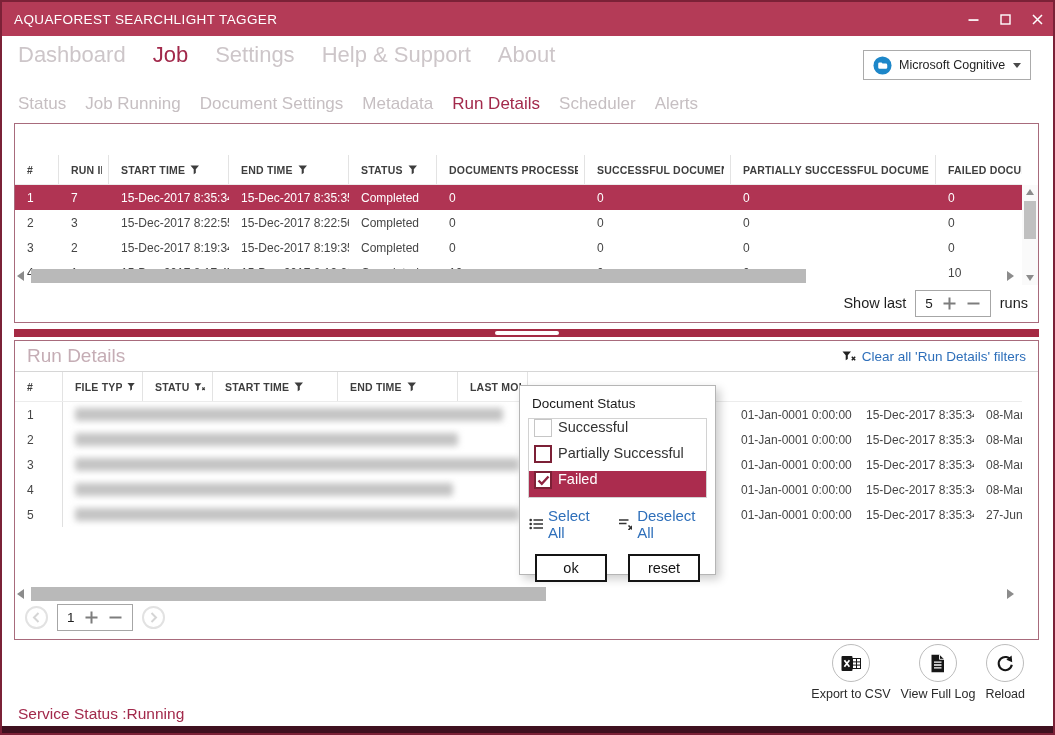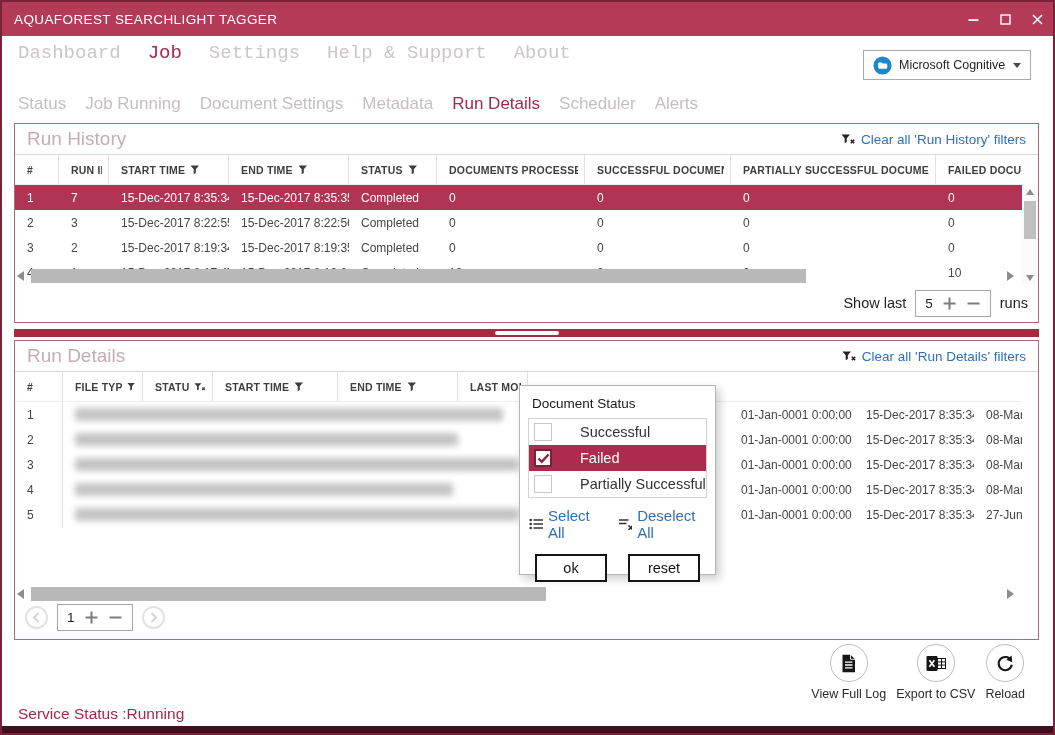--- a/index.html
+++ b/index.html
@@ -12,21 +12,21 @@
   *{margin:0;padding:0;box-sizing:border-box;font-family:"Liberation Sans",sans-serif;}
   html,body{background:#8a8a8a;}
   .window{position:relative;width:1055px;height:735px;background:#fff;border:2px solid #7b2137;overflow:hidden;}
   
   .titlebar{position:absolute;top:0;left:0;right:0;height:34px;background:var(--accent);display:flex;align-items:center;padding-left:12px;}
   .titlebar .title{color:#fff;font-size:13.5px;letter-spacing:.4px;}
   .win-controls{margin-left:auto;display:flex;height:100%;}
   .win-btn{width:32px;height:100%;display:flex;align-items:center;justify-content:center;}
   
   .nav{position:absolute;top:40px;left:16px;display:flex;gap:27px;align-items:baseline;}
-  .nav .item{font-size:19px;color:#cdc6c9;white-space:nowrap;font-family:Liberation Mono, monospace;}
+  .nav .item{font-size:22px;color:#cdc6c9;white-space:nowrap;}
   .nav .item.active{color:var(--nav-active);}
   .subnav{position:absolute;top:92px;left:16px;display:flex;gap:19px;align-items:baseline;}
   .subnav .item{font-size:17px;color:#c6bfc2;white-space:nowrap;}
   .subnav .item.active{color:var(--nav-active);}
   .engine{position:absolute;top:48px;right:22px;width:168px;height:30px;border:1px solid #ababab;background:#fff;display:flex;align-items:center;padding:0 9px;gap:7px;}
   .engine .elabel{font-size:12.5px;color:#1f1f1f;flex:1;}
   .caret{width:0;height:0;border-left:4.5px solid transparent;border-right:4.5px solid transparent;border-top:5.5px solid #4a4a4a;}
   
   .panel{position:absolute;left:12px;width:1025px;background:#fff;border:1px solid var(--panel-border);}
   .panel-rh{top:121px;height:200px;}
@@ -63,21 +63,21 @@
   .pager-group{display:flex;align-items:center;gap:9px;}
   .pager-circle{width:23px;height:23px;border:2px solid #e2e2e2;border-radius:50%;display:flex;align-items:center;justify-content:center;}
   .limit-group{display:flex;align-items:center;gap:12px;font-size:15px;color:#1e1e1e;}
   
   .splitter{position:absolute;left:12px;top:327px;width:1025px;height:8px;background:#a52a44;display:flex;align-items:center;justify-content:center;}
   .grip{width:64px;height:4px;background:#fff;border-radius:2px;}
   
   .popup{position:absolute;left:517px;top:383px;width:197px;height:190px;background:#fff;border:1px solid #b5b5b5;box-shadow:4px 4px 9px rgba(0,0,0,.2);z-index:20;}
   .popup-title{margin:10px 12px 7px;font-size:13.5px;color:#191919;}
   .popup-box{margin:0 8px;border:1px solid #d2d2d2;}
-  .cb-row{display:flex;align-items:center;height:26px;padding-left:5px;gap:28px;}
+  .cb-row{display:flex;height:26px;padding-left:5px;gap:6px;}
   .cb-row.checked{background:#ab2c4e;}
   .cb-row.checked .cb-label{color:#fff;}
   .checkbox{width:18px;height:18px;background:#fff;border:1px solid #c6c6c6;display:flex;align-items:center;justify-content:center;flex:0 0 auto;}
   .cb-row:nth-child(2) .checkbox{border:2px solid #7c2036;}
   .cb-row.checked .checkbox{border:2px solid #7c2036;}
   .cb-label{font-size:14.5px;color:#333;}
   .popup-links{display:flex;align-items:center;gap:16px;margin:9px 9px 0;font-size:15px;color:var(--link);}
   .plink{display:flex;align-items:center;gap:5px;cursor:pointer;}
   .popup-buttons{display:flex;justify-content:space-between;margin:13px 15px 0;}
   .pbtn{width:72px;height:28px;border:2px solid #141414;background:#fff;font-size:14.5px;color:#141414;display:flex;align-items:center;justify-content:center;cursor:pointer;}
@@ -138,30 +138,20 @@
       <span class="item">Status</span>
       <span class="item">Job Running</span>
       <span class="item">Document Settings</span>
       <span class="item">Metadata</span>
       <span class="item active">Run Details</span>
       <span class="item">Scheduler</span>
       <span class="item">Alerts</span>
     </div>
 
   <section class="panel panel-rh">
-    <div class="panel-head">
-      <span class="panel-title">Run History</span>
-      <span class="clear-link">
-        <svg width="14" height="11" viewBox="0 0 14 11">
-            <path d="M0.5 0.5 H9 L5.8 4.3 V8 L3.7 9.3 V4.3 Z" fill="#222"></path>
-            <path d="M9.8 5.8 L13.2 9.2 M13.2 5.8 L9.8 9.2" stroke="#222" stroke-width="1.5"></path>
-          </svg>
-        <span>Clear all 'Run History' filters</span>
-      </span>
-    </div>
     <div class="thead" id="rh-head">
         <div class="th" style="width: 44px;">
           <span>#</span>
         </div>
         <div class="th" style="width: 50px;">
           <span>RUN ID</span>
         </div>
         <div class="th" style="width: 120px;">
           <span>START TIME</span>
           <svg width="10" height="10" viewBox="0 0 10 10">
@@ -411,32 +401,32 @@
     </div>
   </section>
 
   <div class="popup">
     <div class="popup-title">Document Status</div>
     <div class="popup-box" id="popup-options">
         <div class="cb-row">
           <span class="checkbox"></span>
           <span class="cb-label">Successful</span>
         </div>
+        <div class="cb-row">
+          <span class="checkbox"></span>
+          <span class="cb-label">Partially Successful</span>
+        </div>
         <div class="cb-row checked">
           <span class="checkbox">
             <svg width="13" height="11" viewBox="0 0 13 11">
               <path d="M1.5 5.5 L4.8 8.8 L11.5 1.5" stroke="#8e2340" stroke-width="2.4" fill="none"></path>
             </svg>
           </span>
           <span class="cb-label">Failed</span>
         </div>
-        <div class="cb-row">
-          <span class="checkbox"></span>
-          <span class="cb-label">Partially Successful</span>
-        </div>
       </div>
     <div class="popup-links">
       <span class="plink">
         <svg width="16" height="12">
             <circle cx="1.7" cy="2" r="1.3" fill="#333"></circle>
             <circle cx="1.7" cy="6" r="1.3" fill="#333"></circle>
             <circle cx="1.7" cy="10" r="1.3" fill="#333"></circle>
             <path d="M4.5 2 H15 M4.5 6 H15 M4.5 10 H15" stroke="#333" stroke-width="1.6"></path>
           </svg>
         <span>Select All</span>
@@ -451,41 +441,41 @@
     </div>
     <div class="popup-buttons">
       <button class="pbtn">ok</button>
       <button class="pbtn">reset</button>
     </div>
   </div>
 
   <div class="actions" id="actions">
       <div class="action">
         <div class="action-circle">
-          <svg width="17" height="19" viewBox="0 0 17 19">
-            <path d="M2.5 0.8 H10.5 L15 5.3 V18.2 H2.5 Z" fill="#161616"></path>
-            <path d="M10.5 0.8 V5.3 H15" fill="none" stroke="#fff" stroke-width="0.9"></path>
-            <path d="M5 8.2 H12.5 M5 11 H12.5 M5 13.8 H12.5" stroke="#fff" stroke-width="1.3"></path>
-          </svg>
-        </div>
-        <div class="action-label">View Full Log</div>
-      </div>
-      <div class="action">
-        <div class="action-circle">
           <svg width="20" height="17" viewBox="0 0 20 17">
             <rect x="0.5" y="1" width="11" height="15" rx="1" fill="#161616"></rect>
             <path d="M3.4 5.2 L8.4 11.8 M8.4 5.2 L3.4 11.8" stroke="#fff" stroke-width="1.7"></path>
             <rect x="11.5" y="3.5" width="8" height="10" fill="#fff" stroke="#161616"></rect>
             <path d="M11.5 6.9 H19.5 M11.5 10.1 H19.5 M15.5 3.5 V13.5" stroke="#161616"></path>
           </svg>
         </div>
         <div class="action-label">Export to CSV</div>
       </div>
       <div class="action">
         <div class="action-circle">
+          <svg width="17" height="19" viewBox="0 0 17 19">
+            <path d="M2.5 0.8 H10.5 L15 5.3 V18.2 H2.5 Z" fill="#161616"></path>
+            <path d="M10.5 0.8 V5.3 H15" fill="none" stroke="#fff" stroke-width="0.9"></path>
+            <path d="M5 8.2 H12.5 M5 11 H12.5 M5 13.8 H12.5" stroke="#fff" stroke-width="1.3"></path>
+          </svg>
+        </div>
+        <div class="action-label">View Full Log</div>
+      </div>
+      <div class="action">
+        <div class="action-circle">
           <svg width="20" height="20" viewBox="0 0 20 20">
             <path d="M16.2 7.6 A6.6 6.6 0 1 0 16.8 11.8" fill="none" stroke="#161616" stroke-width="2.1"></path>
             <polygon points="16.6,2.6 17.2,9.2 11.4,6.8" fill="#161616"></polygon>
           </svg>
         </div>
         <div class="action-label">Reload</div>
       </div>
     </div>
 
   <div class="status">

